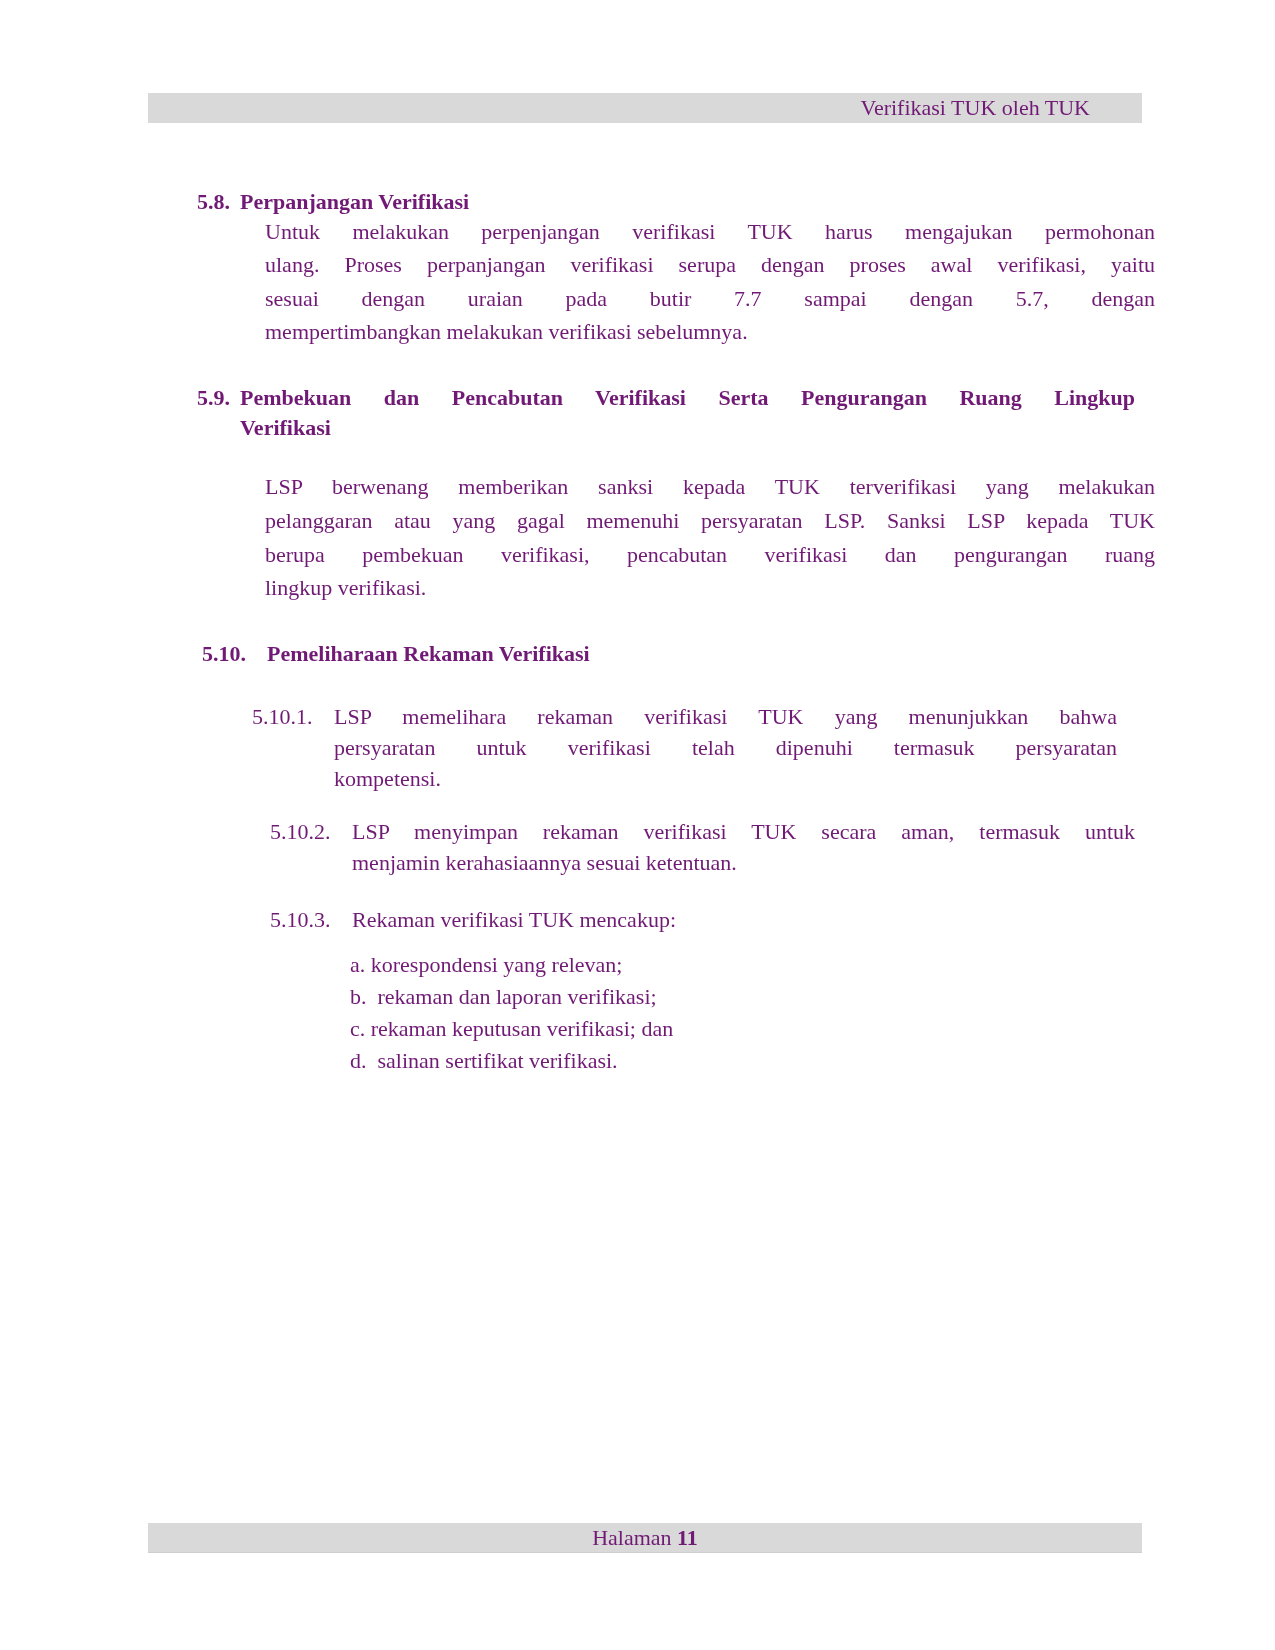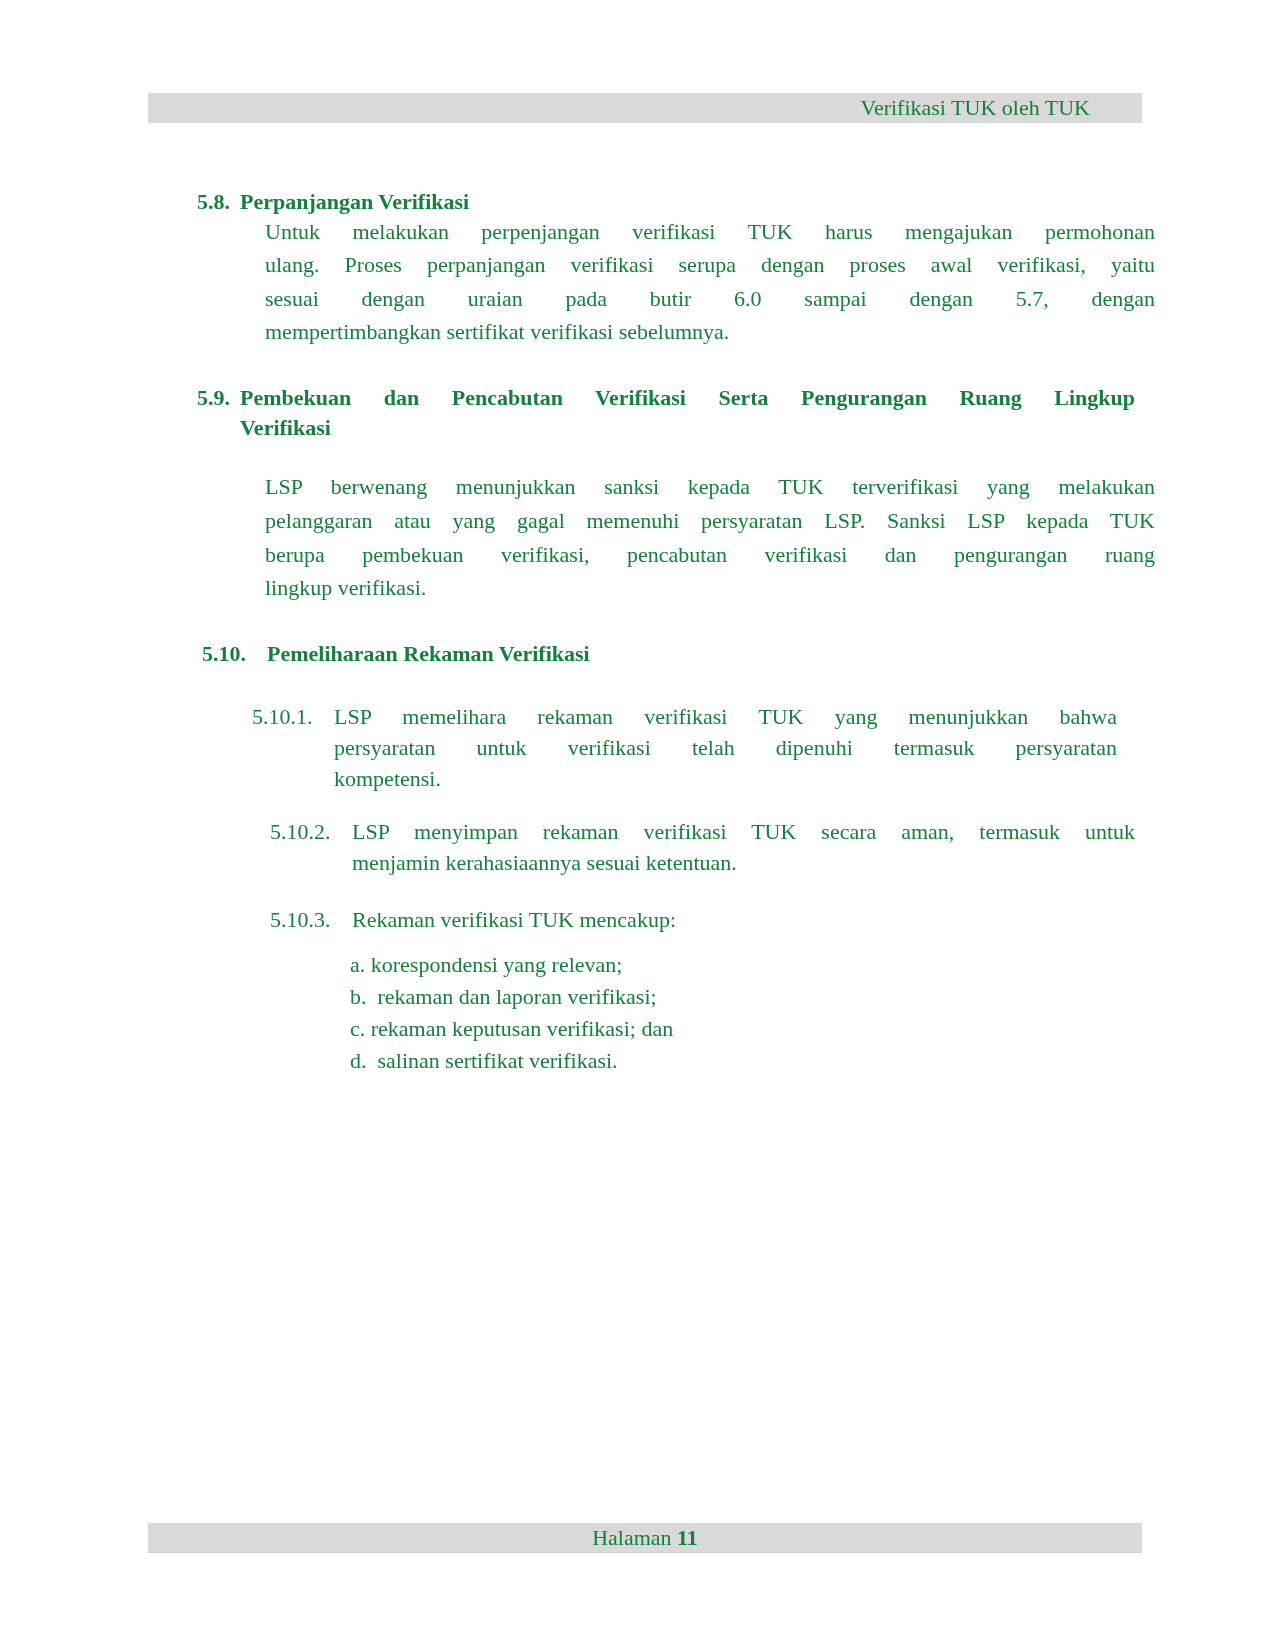--- a/index.html
+++ b/index.html
@@ -2,21 +2,21 @@
 <html><head>
 <meta charset="utf-8">
 <style>
   html, body { margin: 0; padding: 0; background: #ffffff; }
   .page {
     position: relative;
     width: 1275px;
     height: 1650px;
     background: #ffffff;
     font-family: "Liberation Serif", "DejaVu Serif", serif;
-    color: #15803d;
+    color: #701a75;
     overflow: hidden;
   }
   .bar {
     position: absolute;
     left: 148px;
     width: 994px;
     height: 30px;
     background: #d9d9d9;
     font-size: 22px;
     line-height: 30px;
@@ -59,33 +59,33 @@
 
   <div class="block heading" style="left:197px; top:186px; width:938px;">
     <span class="num" style="width:43px;">5.8.</span>
     <div class="hlines">
         <div class="tline last">Perpanjangan Verifikasi</div>
       </div>
   </div>
   <div class="block para" style="left:245px; top:215px; width:890px;">
       <div class="tline">Untuk melakukan perpenjangan verifikasi TUK harus mengajukan permohonan</div>
       <div class="tline">ulang. Proses perpanjangan verifikasi serupa dengan proses awal verifikasi, yaitu</div>
-      <div class="tline">sesuai dengan uraian pada butir 6.0 sampai dengan 5.7, dengan</div>
-      <div class="tline last">mempertimbangkan sertifikat verifikasi sebelumnya.</div>
+      <div class="tline">sesuai dengan uraian pada butir 7.7 sampai dengan 5.7, dengan</div>
+      <div class="tline last">mempertimbangkan melakukan verifikasi sebelumnya.</div>
     </div>
 
   <div class="block heading" style="left:197px; top:383px; width:938px; line-height:30px;">
     <span class="num" style="width:43px;">5.9.</span>
     <div class="hlines">
         <div class="tline">Pembekuan dan Pencabutan Verifikasi Serta Pengurangan Ruang Lingkup</div>
         <div class="tline last">Verifikasi</div>
       </div>
   </div>
   <div class="block para para-59" style="left:245px; top:470px; width:890px;">
-      <div class="tline">LSP berwenang menunjukkan sanksi kepada TUK terverifikasi yang melakukan</div>
+      <div class="tline">LSP berwenang memberikan sanksi kepada TUK terverifikasi yang melakukan</div>
       <div class="tline">pelanggaran atau yang gagal memenuhi persyaratan LSP. Sanksi LSP kepada TUK</div>
       <div class="tline">berupa pembekuan verifikasi, pencabutan verifikasi dan pengurangan ruang</div>
       <div class="tline last">lingkup verifikasi.</div>
     </div>
 
   <div class="block heading" style="left:202px; top:638px; width:927px;">
     <span class="num" style="width:65px;">5.10.</span>
     <div class="hlines">
         <div class="tline last">Pemeliharaan Rekaman Verifikasi</div>
       </div>

